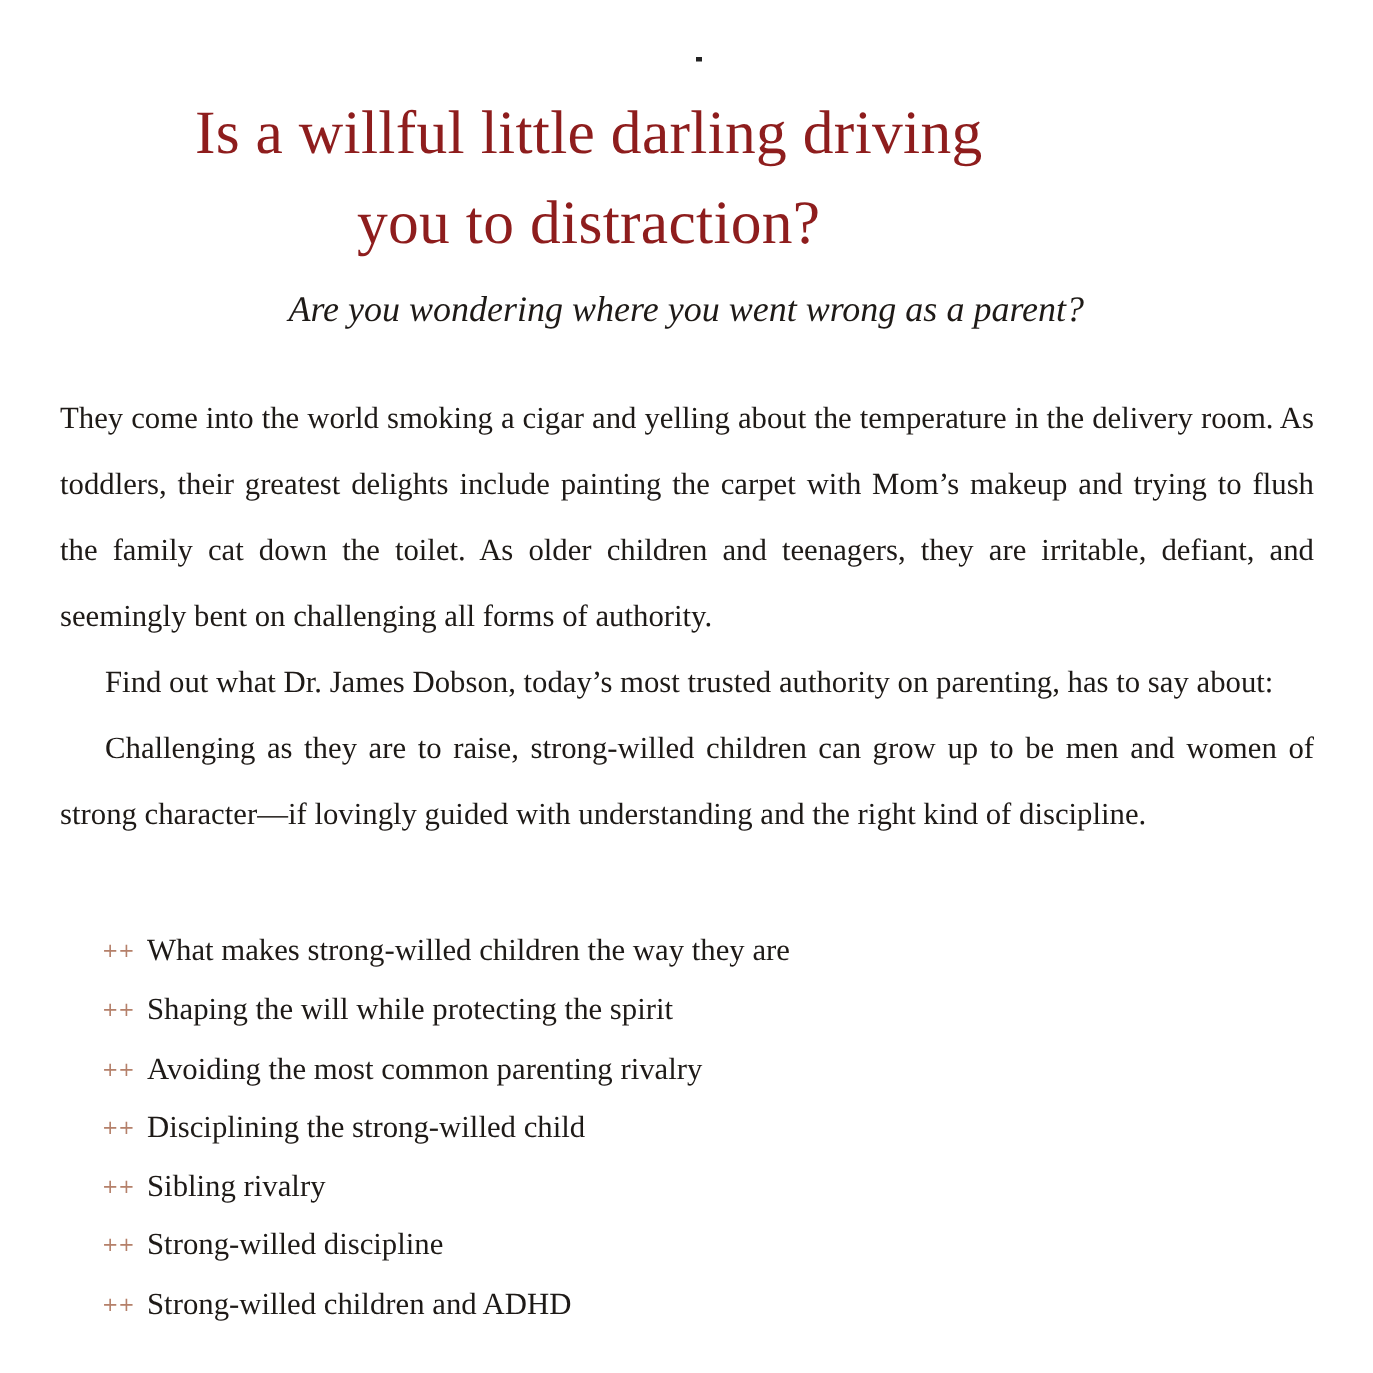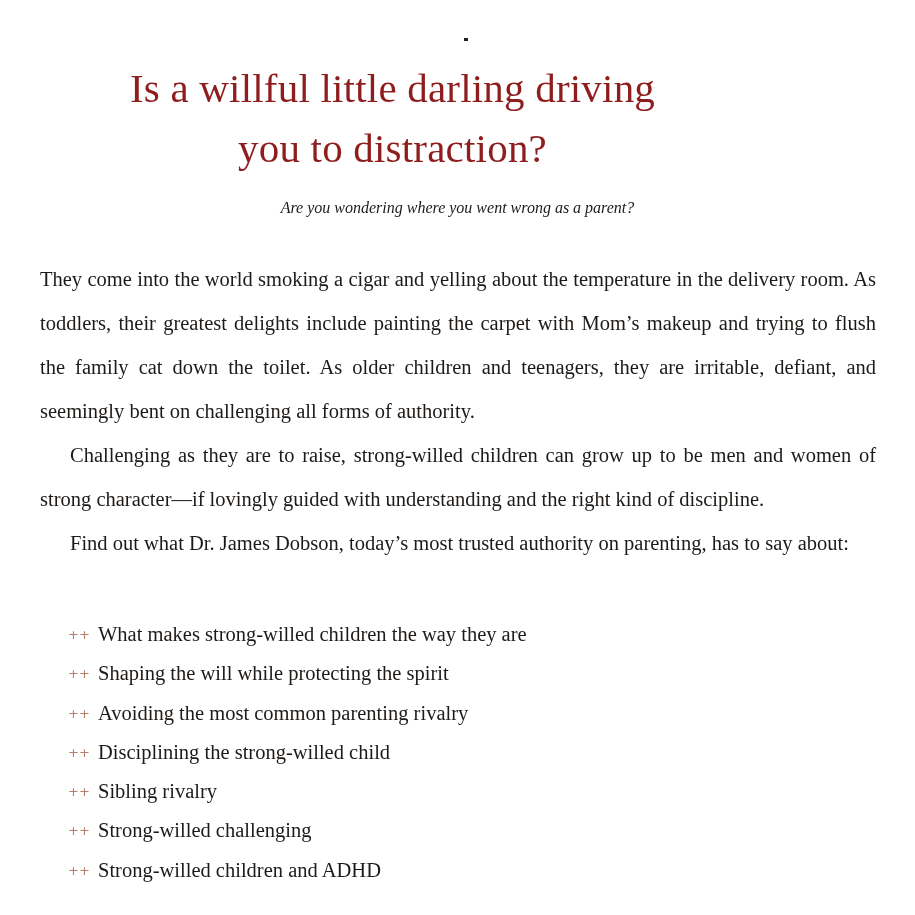--- a/index.html
+++ b/index.html
@@ -34,21 +34,21 @@
       line-height: 60px;
       letter-spacing: 0.2px;
     }
     .subtitle {
       position: absolute;
       left: 0;
       top: 192px;
       width: 915px;
       text-align: center;
       font-style: italic;
-      font-size: 16px;
+      font-size: 24px;
       line-height: 31px;
       color: #1e1a17;
     }
     .body-text {
       position: absolute;
       left: 40px;
       top: 257px;
       width: 836px;
       font-size: 20.5px;
       line-height: 44px;
@@ -97,22 +97,22 @@
   <span>Is a willful little darling driving</span><br>
   <span>you to distraction?</span>
 </h1>
 
 <div class="subtitle">
   <span>Are you wondering where you went wrong as a parent?</span><br>
 </div>
 
 <div class="body-text">
   <p>They come into the world smoking a cigar and yelling about the temperature in the delivery room. As toddlers, their greatest delights include painting the carpet with Mom’s makeup and trying to flush the family cat down the toilet. As older children and teenagers, they are irritable, defiant, and seemingly bent on challenging all forms of authority.</p>
+  <p class="indent">Find out what Dr. James Dobson, today’s most trusted authority on parenting, has to say about:</p>
   <p class="indent">Challenging as they are to raise, strong-willed children can grow up to be men and women of strong character—if lovingly guided with understanding and the right kind of discipline.</p>
-  <p class="indent">Find out what Dr. James Dobson, today’s most trusted authority on parenting, has to say about:</p>
 </div>
 
 <ul class="bullet-list">
   <li>
     <span class="bullet-mark">++</span>
     <span>What makes strong-willed children the way they are</span>
   </li>
   <li>
     <span class="bullet-mark">++</span>
     <span>Shaping the will while protecting the spirit</span>
@@ -124,19 +124,19 @@
   <li>
     <span class="bullet-mark">++</span>
     <span>Disciplining the strong-willed child</span>
   </li>
   <li>
     <span class="bullet-mark">++</span>
     <span>Sibling rivalry</span>
   </li>
   <li>
     <span class="bullet-mark">++</span>
-    <span>Strong-willed challenging</span>
+    <span>Strong-willed discipline</span>
   </li>
   <li>
     <span class="bullet-mark">++</span>
     <span>Strong-willed children and ADHD</span>
   </li>
 </ul>
 
 </body></html>

